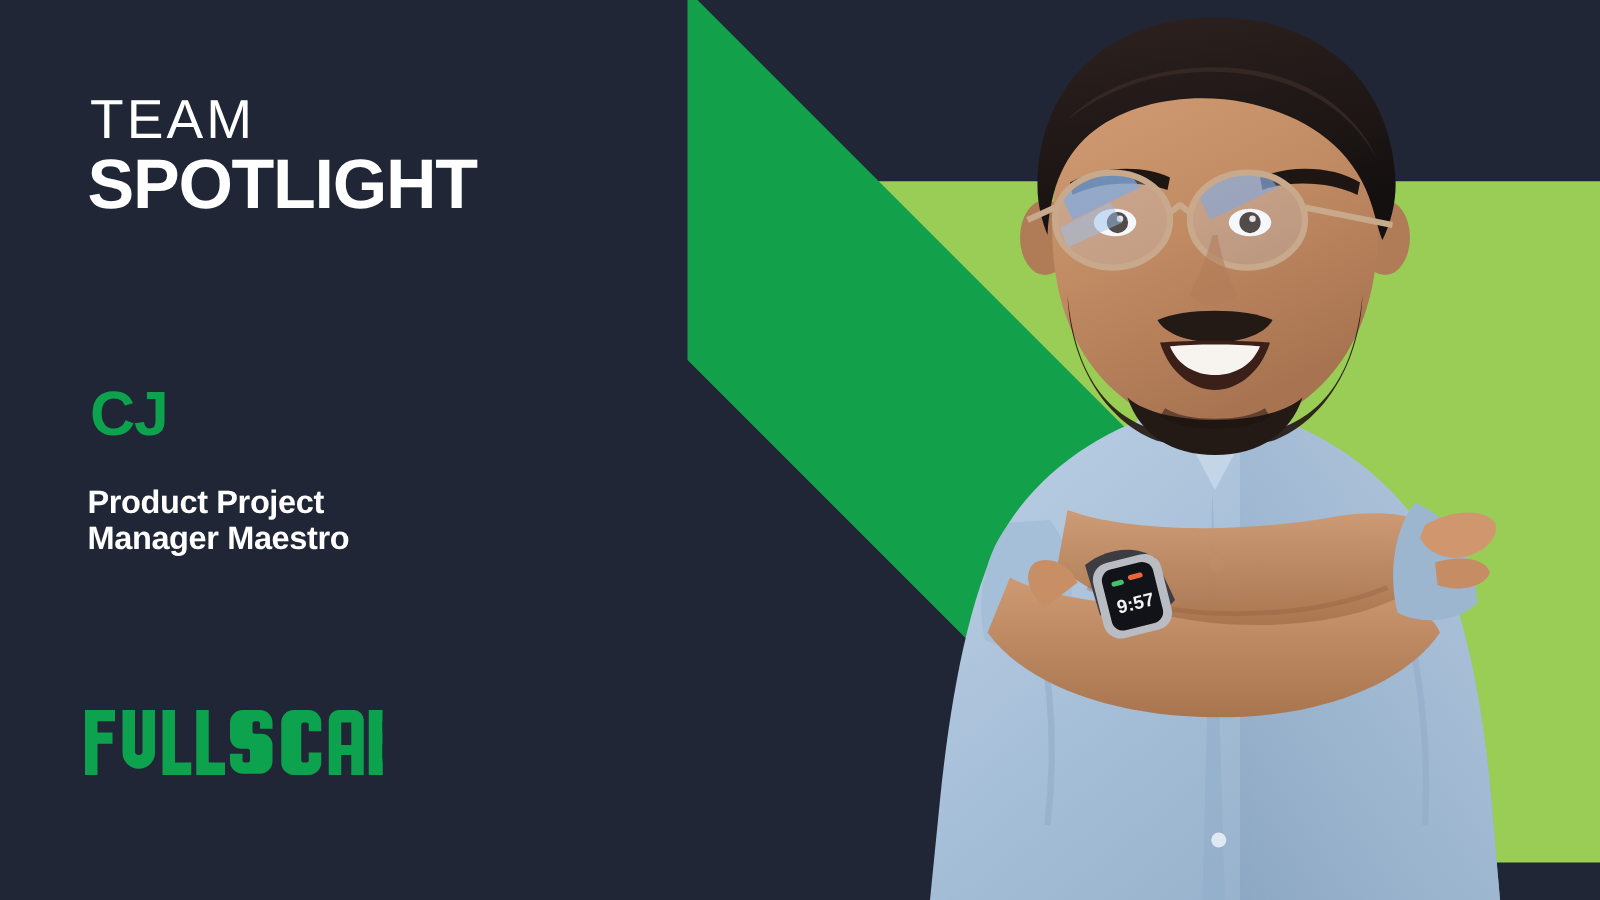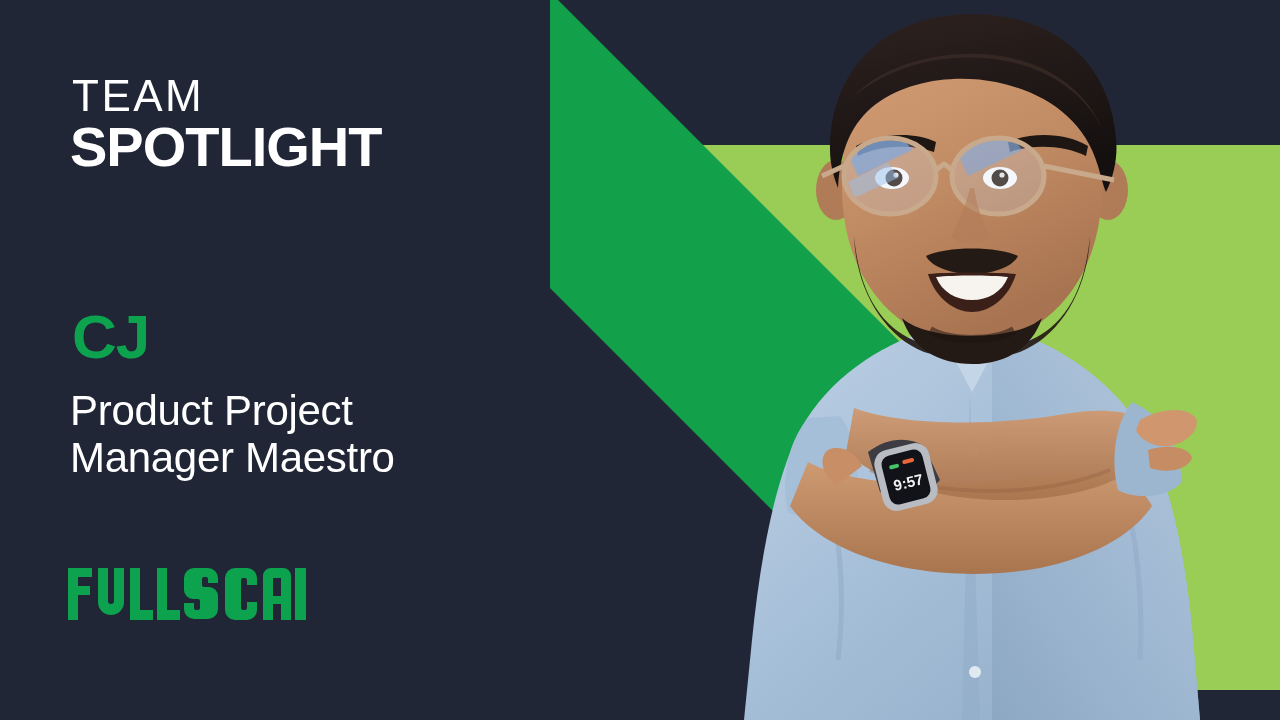--- a/index.html
+++ b/index.html
@@ -56,32 +56,32 @@
     font-weight:700;
     letter-spacing:-1px;
     color:#ffffff;
     line-height:1;
     white-space:nowrap;
   }
 
   .person-name {
     position:absolute;
     left:72px; top:306px;
-    font-size:62px;
+    font-size:50px;
     font-weight:700;
     letter-spacing:-1px;
     color:#0DA24E;
     line-height:1;
   }
 
   .person-role {
     position:absolute;
     left:70px; top:387px;
-    font-size:42px;
-    font-weight:400;
+    font-size:26px;
+    font-weight:700;
     color:#ffffff;
     line-height:1.12;
     letter-spacing:-0.3px;
     white-space:pre-line;
   }
 
   
   .logo {
     position:absolute;
     left:66px; top:566px;

